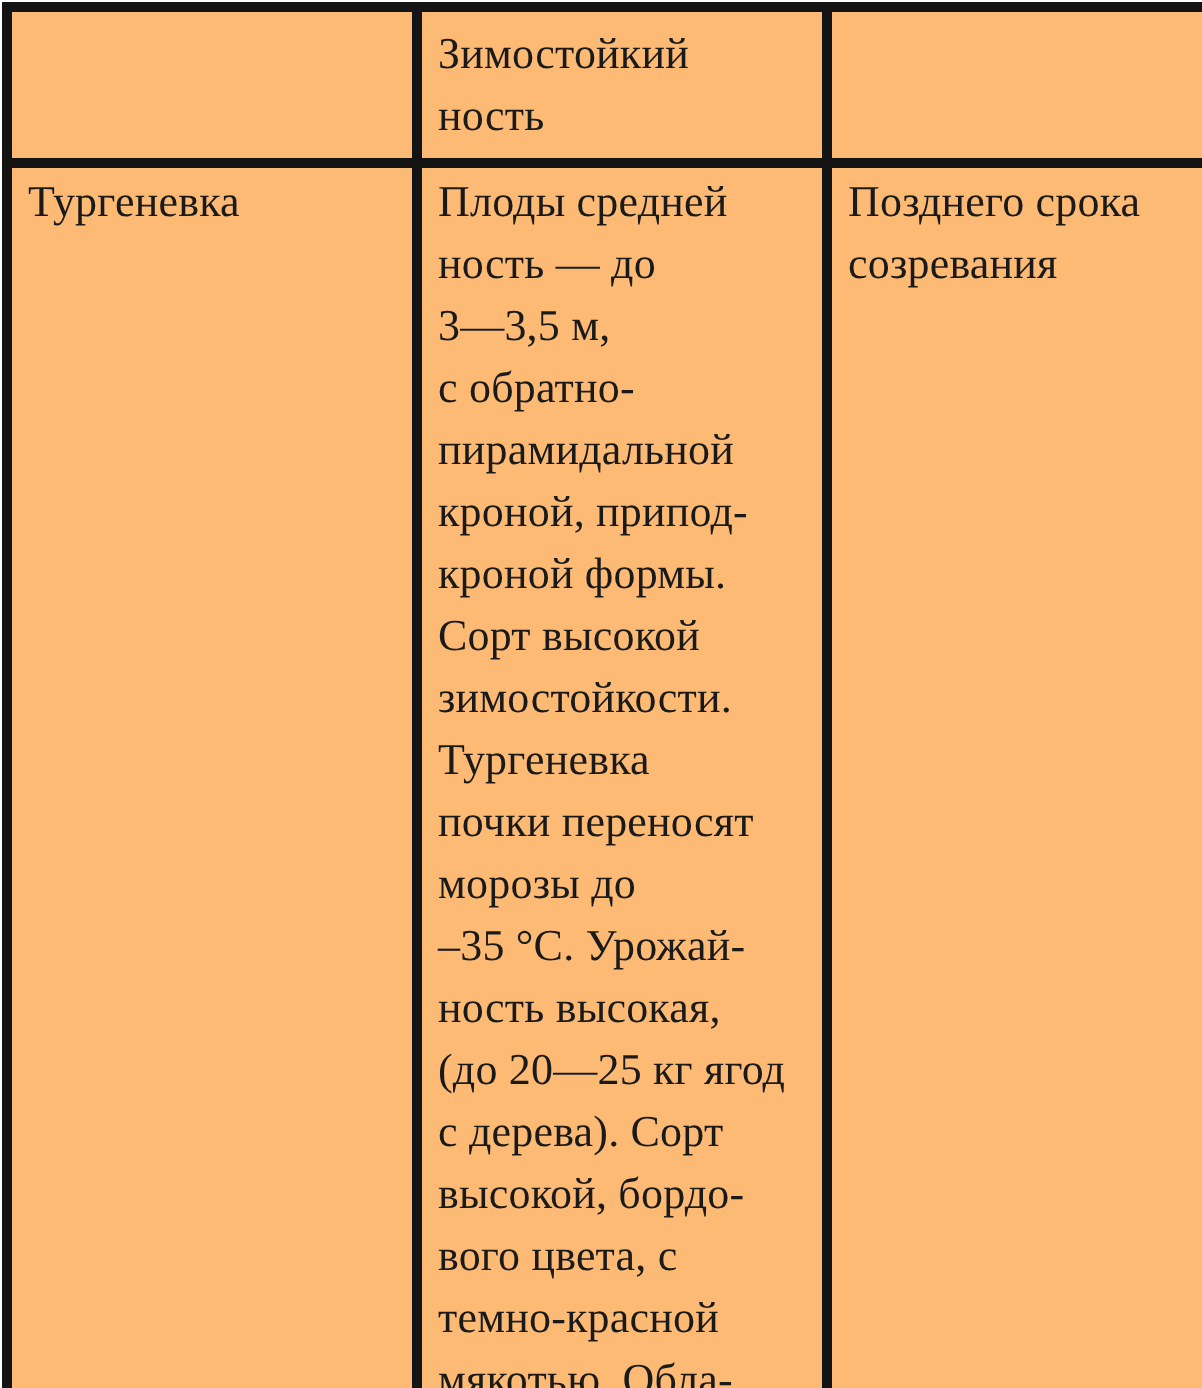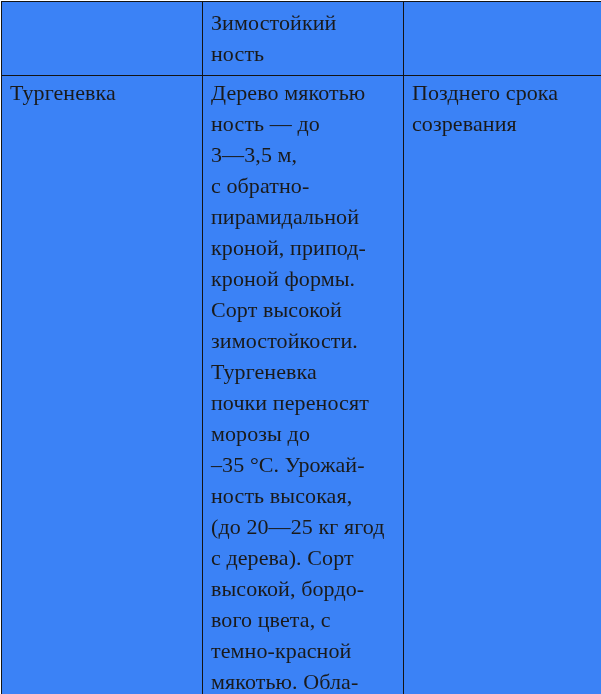--- a/index.html
+++ b/index.html
@@ -27,24 +27,24 @@
   
   .doc-table {
     position: absolute;
     left: 1px;
     top: 1px;
     width: 598px;
     border-collapse: collapse;
     table-layout: fixed;
   }
   .doc-table td {
-    border: 1px solid #14532d;
+    border: 5px solid #14532d;
     vertical-align: top;
     padding: 0;
-    background: #3b82f6;
+    background: #fdba74;
     margin-top: 44px;
   }
 
   .col-1 { width: 200px; }
   .col-2 { width: 200px; }
   .col-3 { width: 198px; }
 
   
   .cell-body {
     padding: 6px 6px 6px 8px;
@@ -94,21 +94,21 @@
       </tr>
 
       <tr class="body-row-1">
         <td class="col-1" style="border-color: rgb(20, 20, 20);">
           <div class="cell-body">
               <span class="txt-line">Тургеневка</span>
             </div>
         </td>
         <td class="col-2" style="border-color: rgb(20, 20, 20);">
           <div class="cell-body">
-              <span class="txt-line">Дерево мякотью</span>
+              <span class="txt-line">Плоды средней</span>
               <span class="txt-line">ность — до</span>
               <span class="txt-line">3—3,5 м,</span>
               <span class="txt-line">с обратно-</span>
               <span class="txt-line">пирамидальной</span>
               <span class="txt-line">кроной, припод-</span>
               <span class="txt-line">кроной формы.</span>
               <span class="txt-line">Сорт высокой</span>
               <span class="txt-line">зимостойкости.</span>
               <span class="txt-line">Тургеневка</span>
               <span class="txt-line">почки переносят</span>

